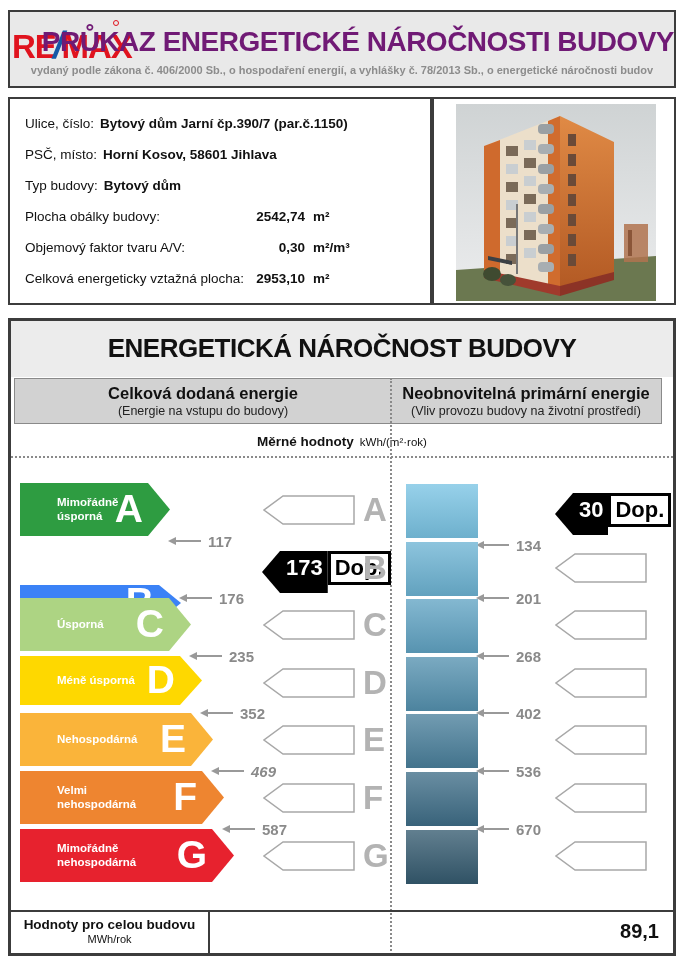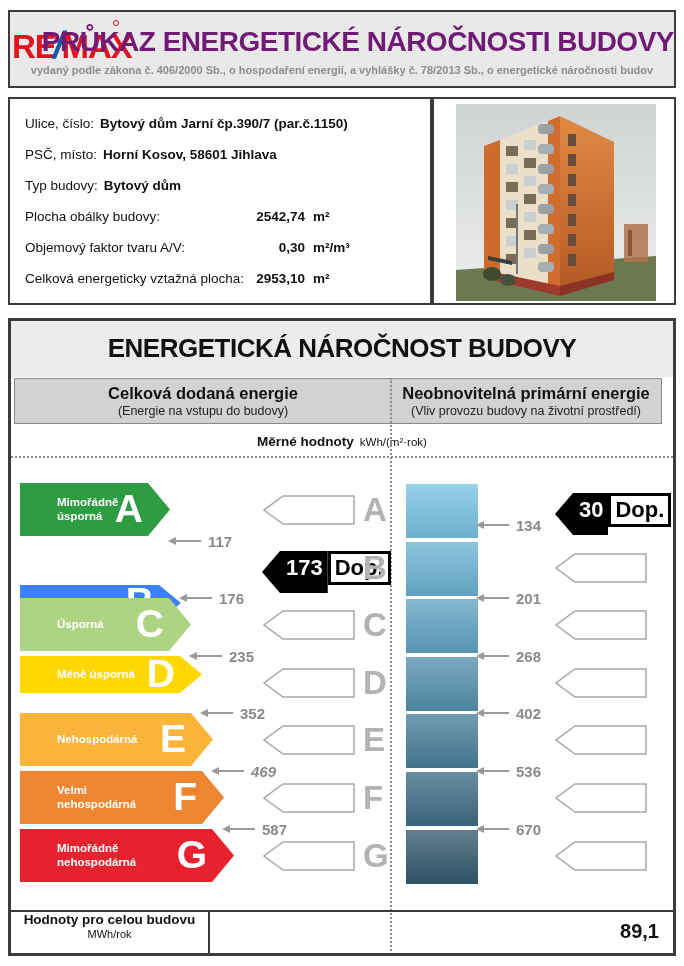--- a/index.html
+++ b/index.html
@@ -74,21 +74,21 @@
   .indicator { position:absolute; display:flex; height:42px; }
   .ind-arrow { background:#000; color:#fff; font-size:22px; font-weight:bold; line-height:34px;
     padding:0 5px 0 24px;
     clip-path:polygon(0 50%, 18px 0, 100% 0, 100% 100%, 18px 100%); }
   .ind-dop { background:#fff; color:#000; border:3px solid #000; font-size:22px; font-weight:bold;
     line-height:28px; padding:0 4px; height:34px; }
 
   
   .footer-row { position:absolute; left:0; top:589px; width:662px; height:43px; border-top:2px solid #3c3c3c; }
   .footer-label-cell { position:absolute; left:0; top:0; width:199px; height:43px;
-    border-right:2px solid #3c3c3c; text-align:center; }
+    border-right:2px solid #3c3c3c; text-align:center; padding-top:5px; }
   .footer-label { font-size:13.5px; font-weight:bold; color:#111; }
   .footer-unit { font-size:11px; color:#111; margin-top:1px; }
   .footer-val { position:absolute; top:8px; text-align:right; font-size:20px; font-weight:bold; color:#111; }
   .footer-val.delivered { left:199px; width:166px; }
   .footer-val.primary { left:379px; width:269px; }
 </style>
 </head>
 <body>
 
 <div id="page">
@@ -225,21 +225,21 @@
         <div class="mid-letter" style="left: 352px; top: 169px;">A</div>
         <div class="prim-bar" style="left: 395px; top: 163px; height: 54px; background: linear-gradient(rgba(255, 255, 255, 0.22), rgba(0, 0, 0, 0.1)), rgb(122, 196, 228);"></div>
         <div class="indicator" style="left: 544px; top: 172px;">
           <span class="ind-arrow">30</span>
           <span class="ind-dop">Dop.</span>
         </div>
         <div class="tick" style="left: 164px; top: 212px;">
           <span class="tick-line"></span>
           <span class="tick-num">117</span>
         </div>
-        <div class="tick" style="left: 472px; top: 196px;">
+        <div class="tick" style="left: 472px; top: 216px;">
           <span class="tick-line"></span>
           <span class="tick-num">134</span>
         </div>
         <div class="class-arrow" style="left: 9px; top: 220px; width: 161px; height: 36px; background: #3b82f6; margin-top: 44px;">
           <span class="class-label">Velmi úsporná</span>
           <span class="class-letter">B</span>
         </div>
         <div class="indicator" style="left: 251px; top: 230px;">
           <span class="ind-arrow">173</span>
           <span class="ind-dop">Dop.</span>
@@ -270,21 +270,21 @@
             <polygon points="91,1 20,1 1,15 20,29 91,29" fill="#ffffff" stroke="#a8a8a8" stroke-width="1.5"></polygon>
           </svg></div>
         <div class="tick" style="left: 185px; top: 327px;">
           <span class="tick-line"></span>
           <span class="tick-num">235</span>
         </div>
         <div class="tick" style="left: 472px; top: 327px;">
           <span class="tick-line"></span>
           <span class="tick-num">268</span>
         </div>
-        <div class="class-arrow" style="left: 9px; top: 335px; width: 182px; height: 37px; background: rgb(254, 216, 0);">
+        <div class="class-arrow" style="left: 9px; top: 335px; width: 182px; height: 49px; background: rgb(254, 216, 0);">
           <span class="class-label">Méně úsporná</span>
           <span class="class-letter">D</span>
         </div>
         <div class="outline-arrow" style="left: 252px; top: 347px;"><svg width="92" height="30" viewBox="0 0 92 30">
             <polygon points="91,1 20,1 1,15 20,29 91,29" fill="#ffffff" stroke="#a8a8a8" stroke-width="1.5"></polygon>
           </svg></div>
         <div class="mid-letter" style="left: 352px; top: 342px;">D</div>
         <div class="prim-bar" style="left: 395px; top: 336px; height: 54px; background: linear-gradient(rgba(255, 255, 255, 0.22), rgba(0, 0, 0, 0.1)), rgb(85, 146, 176);"></div>
         <div class="outline-arrow" style="left: 544px; top: 347px;"><svg width="92" height="30" viewBox="0 0 92 30">
             <polygon points="91,1 20,1 1,15 20,29 91,29" fill="#ffffff" stroke="#a8a8a8" stroke-width="1.5"></polygon>

